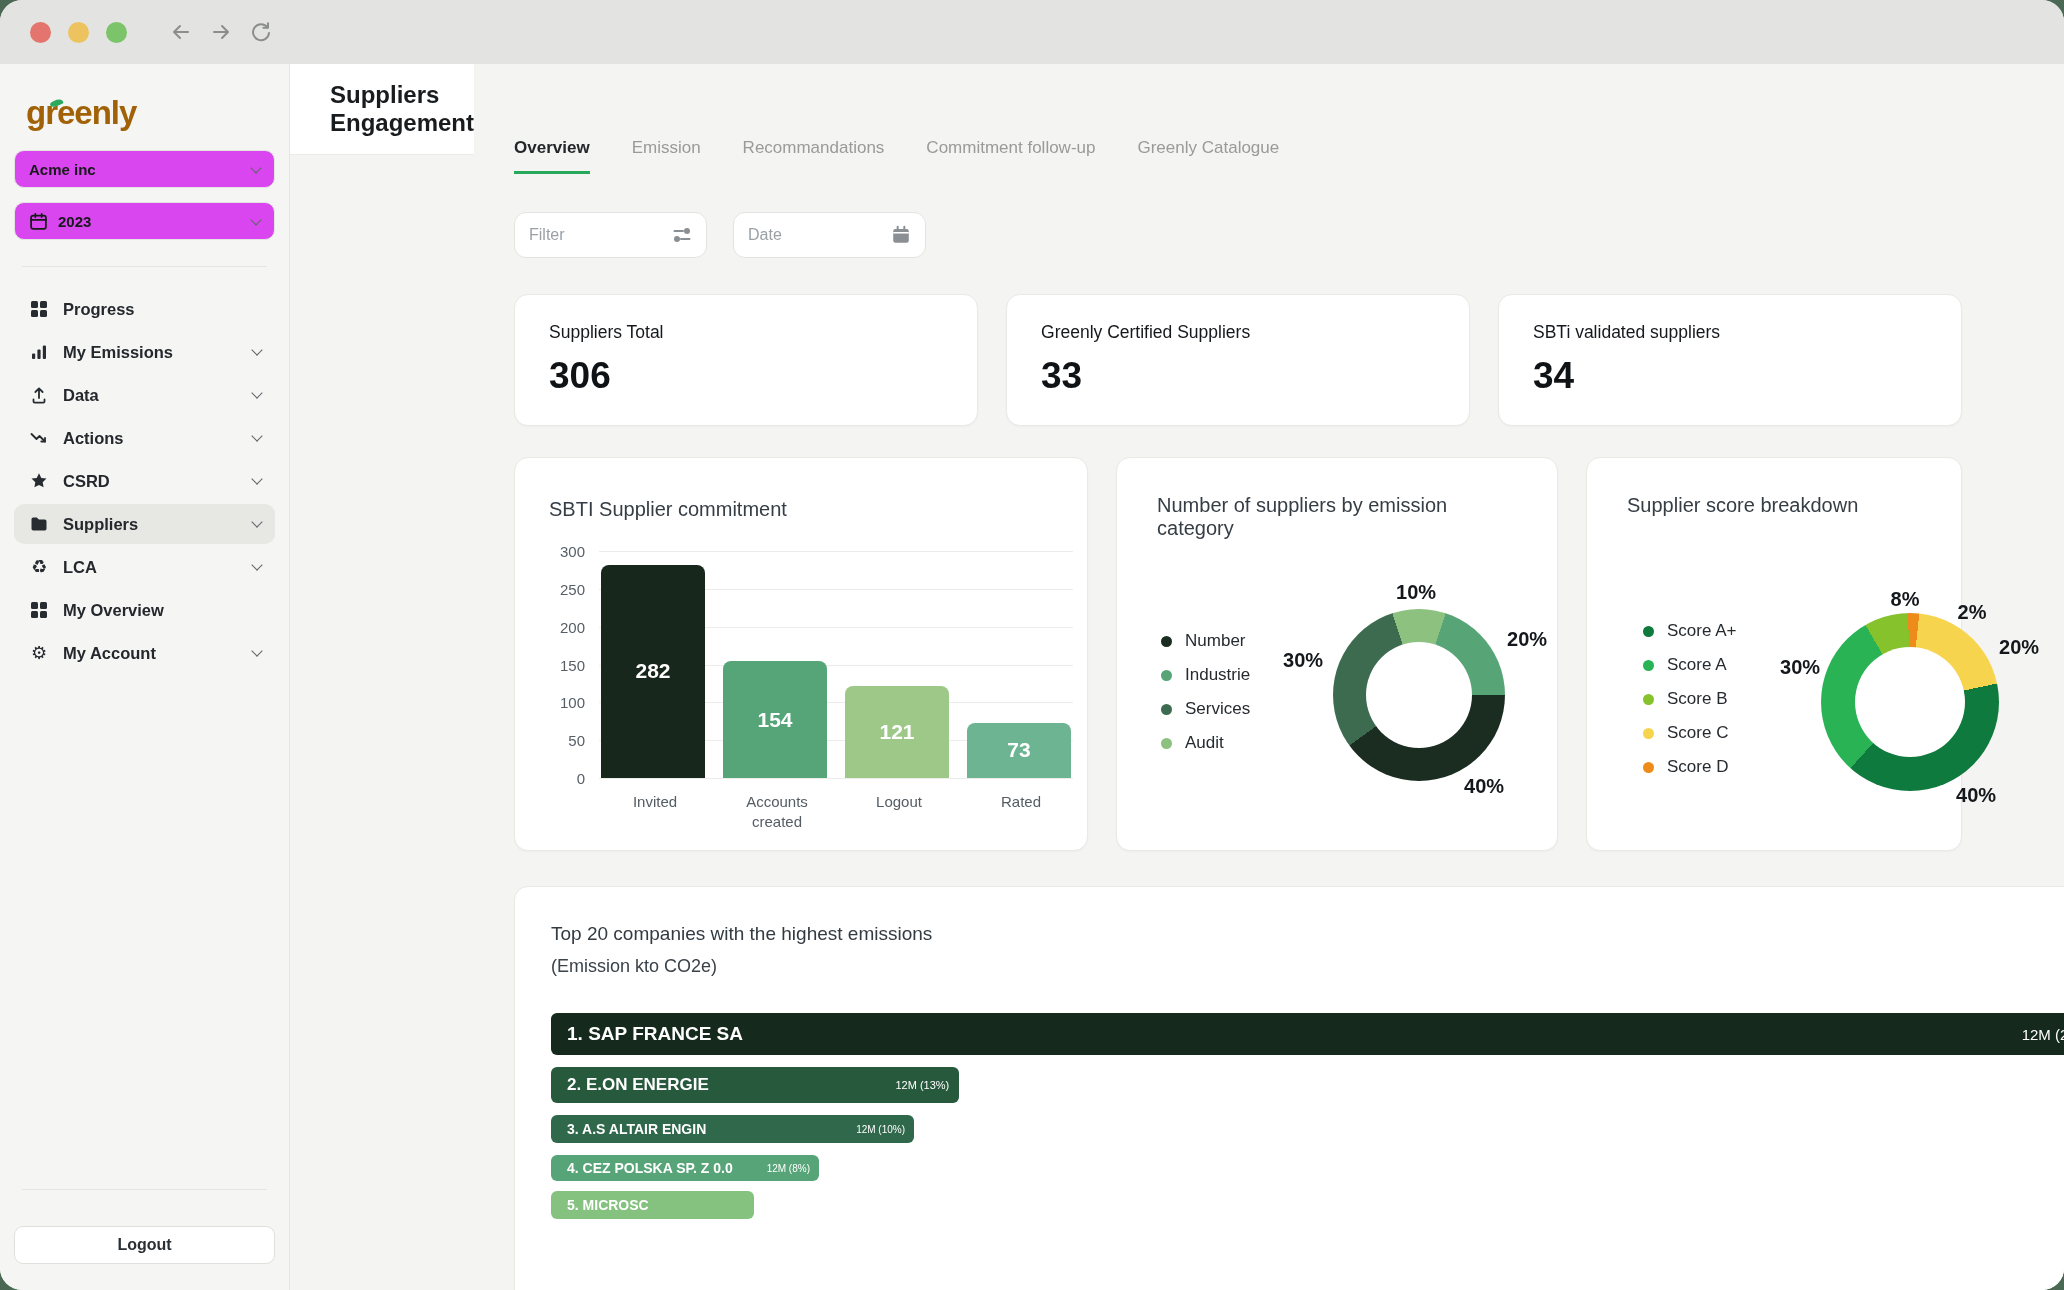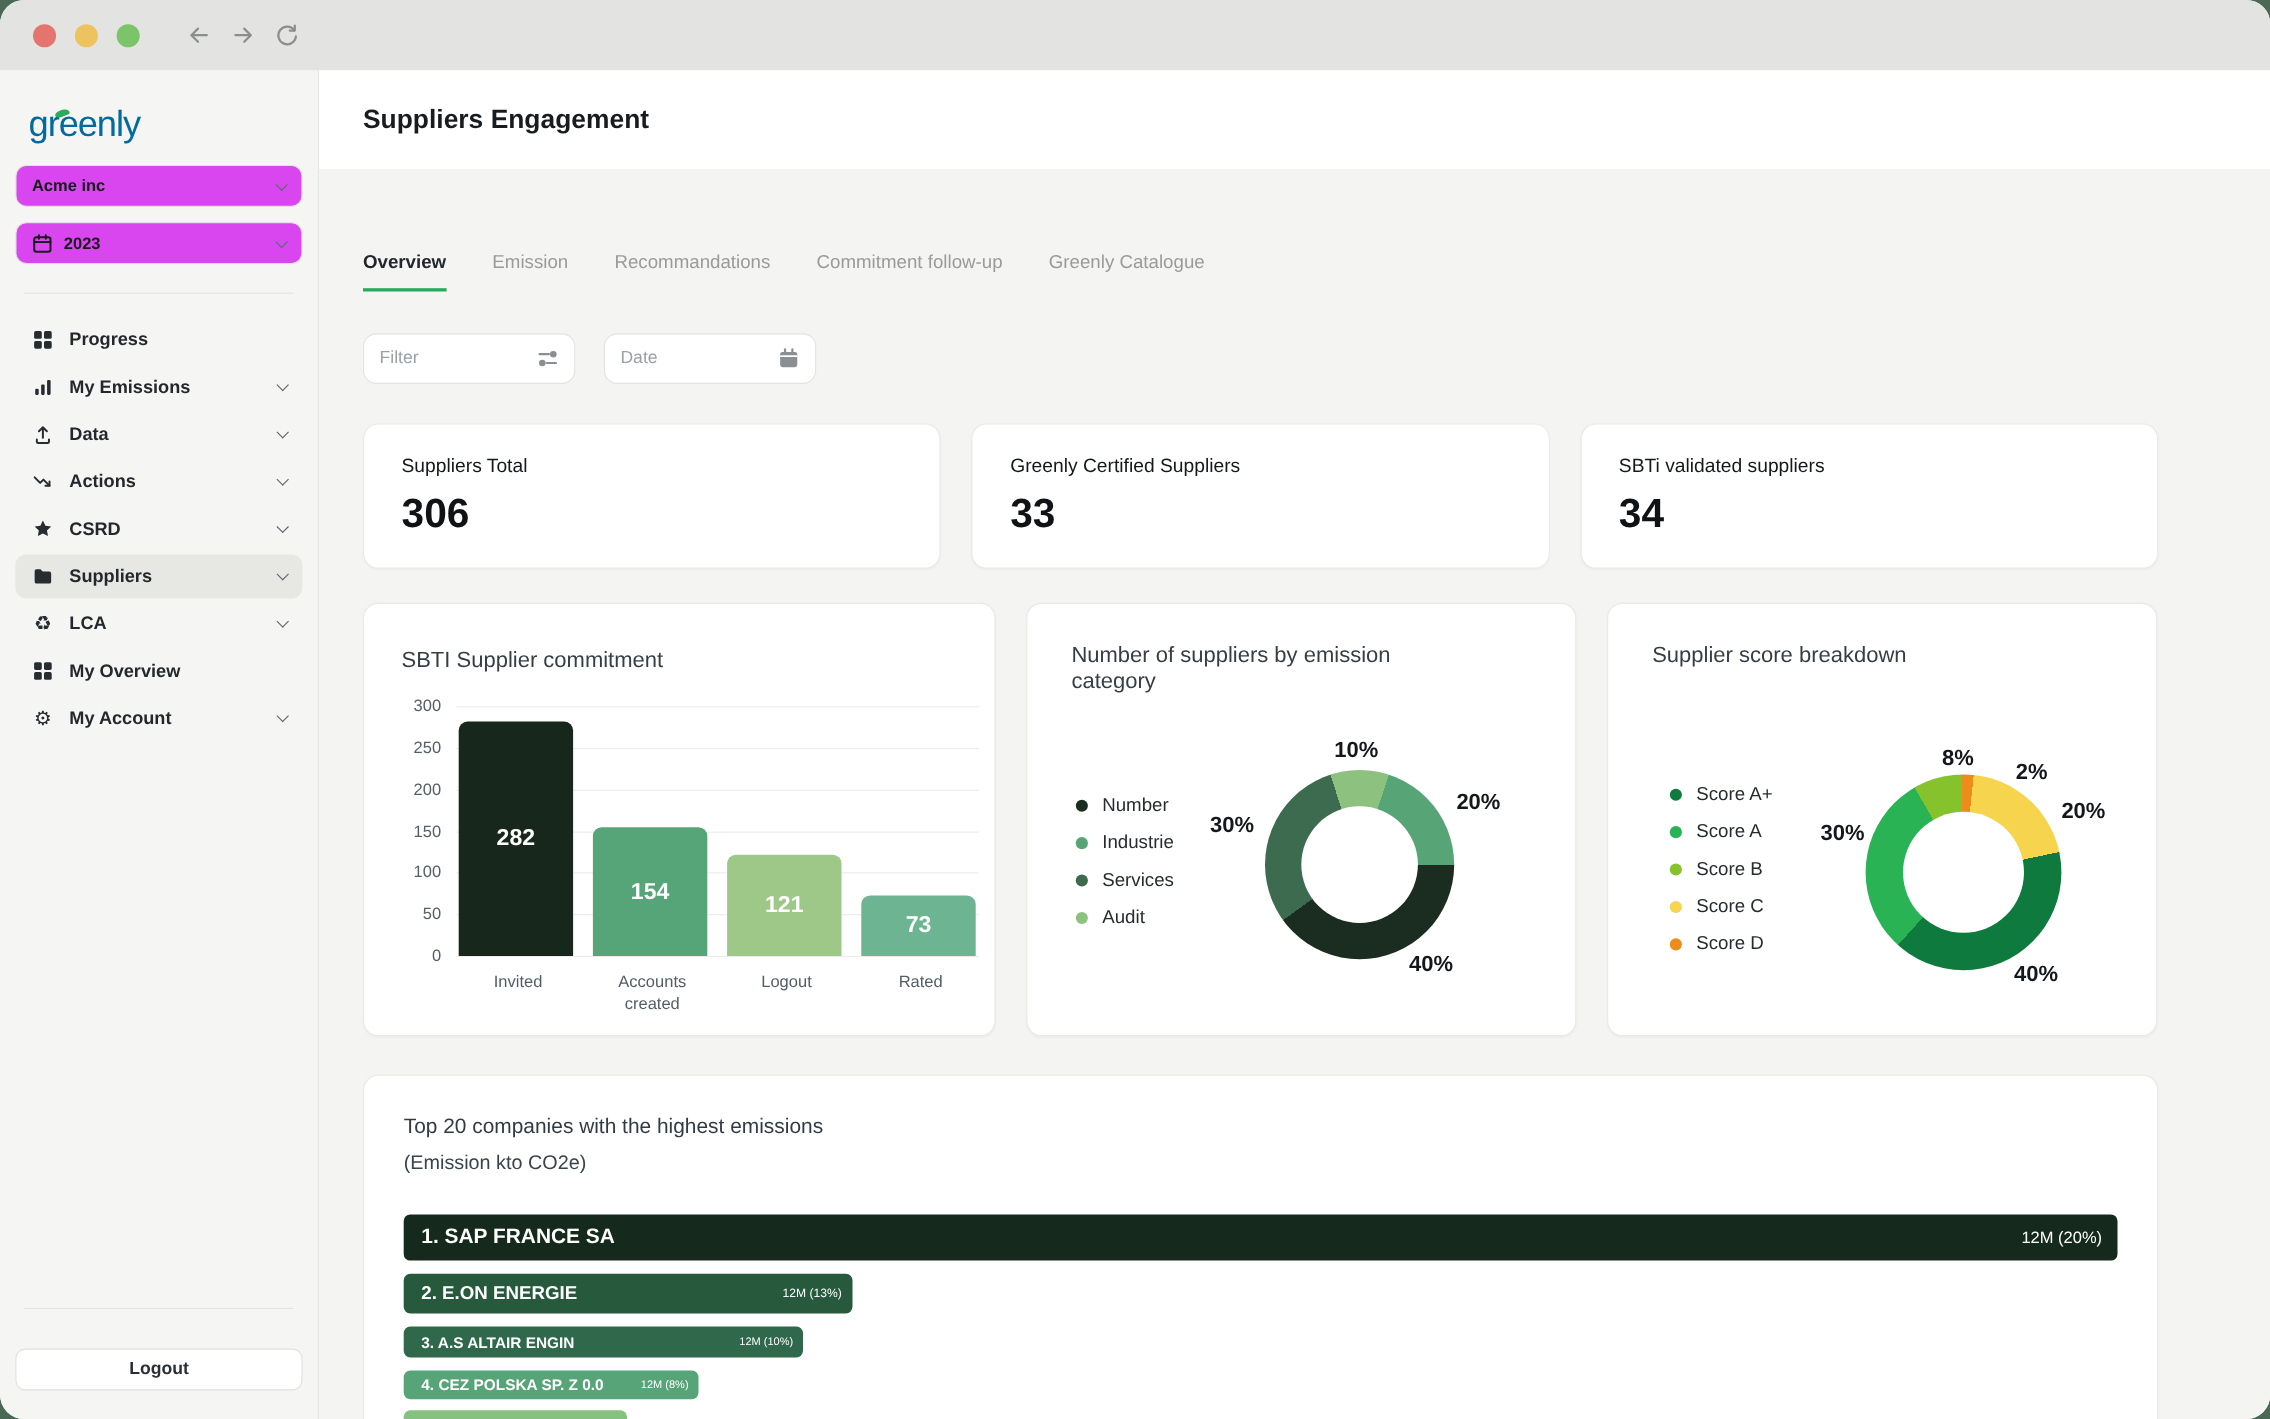--- a/index.html
+++ b/index.html
@@ -9,38 +9,38 @@
 
   
   .chrome { height:64px; flex:0 0 64px; background:#e3e4e1; display:flex; align-items:center; padding-left:30px; }
   .dot { width:21px; height:21px; border-radius:50%; margin-right:17px; }
   .navbtns { display:flex; align-items:center; margin-left:24px; gap:14px; }
   .navbtn { width:26px; height:26px; display:flex; align-items:center; justify-content:center; }
 
   
   .shell { flex:1; display:flex; min-height:0; }
   .sidebar { flex:0 0 290px; background:#f5f5f3; border-right:1px solid #e6e6e3; position:relative; padding:0 14px; }
-  .logo { margin:30px 0 18px 12px; font-size:33px; font-weight:400; letter-spacing:-1px; color:#0369a1; position:relative; display:inline-block; }
+  .logo { margin:30px 0 18px 12px; font-size:33px; font-weight:700; letter-spacing:-1px; color:#a16207; position:relative; display:inline-block; }
   .logo-leaf { position:absolute; left:24px; top:6px; width:13px; height:6px; background:#2ba95c; border-radius:60% 100% 20% 80%; transform:rotate(-24deg); }
   .select { background:#d946ef; border:1px solid #e3e3e0; border-radius:10px; height:38px; display:flex; align-items:center; padding:0 14px; margin-bottom:14px; cursor:pointer; }
   .select .lbl { font-size:15px; font-weight:700; color:#17191b; }
   .select .cal { margin-right:10px; display:flex; }
   .chev { width:8px; height:8px; border-right:1.8px solid #5f656b; border-bottom:1.8px solid #5f656b; transform:rotate(45deg); margin-left:auto; margin-top:-3px; }
   .sdiv { height:1px; background:#e4e4e1; margin:26px 8px 22px; }
   .menu-item { height:40px; display:flex; align-items:center; border-radius:10px; padding:0 14px; margin-bottom:3px; cursor:pointer; }
   .menu-item.active { background:#e7e7e4; }
   .menu-item .mi { width:22px; display:flex; justify-content:center; margin-right:13px; font-size:18px; color:#272c31; line-height:1; }
   .menu-item .ml { font-size:16.5px; font-weight:600; color:#24282d; }
   .menu-item .chev { margin-top:-4px; }
   .side-bottom { position:absolute; left:14px; right:14px; bottom:26px; }
   .side-bottom .sdiv { margin:0 8px 36px; }
   .logout { width:100%; height:38px; background:#fff; border:1px solid #e0e0dd; border-radius:9px; font-size:16px; font-weight:600; color:#2a2f34; display:flex; align-items:center; justify-content:center; cursor:pointer; }
 
   
-  .main { flex:1; display:flex; flex-direction:column; min-width:0; background:#f4f4f2; }
+  .main { flex:1; display:flex; flex-direction:row; min-width:0; background:#f4f4f2; }
   .mheader { height:91px; flex:0 0 91px; background:#fff; border-bottom:1px solid #ebebe8; display:flex; align-items:center; padding-left:40px; }
   .mtitle { font-size:24px; font-weight:700; color:#191c1f; }
   .content { flex:1; padding:0 102px 0 40px; overflow:hidden; }
 
   .tabs { display:flex; gap:42px; margin-top:74px; }
   .tab { font-size:17px; color:#9a9b98; padding-bottom:13px; border-bottom:3px solid transparent; cursor:pointer; }
   .tab.active { color:#23272b; font-weight:700; border-bottom-color:#27a95b; }
 
   .filters { display:flex; gap:26px; margin-top:38px; }
   .finput { width:193px; height:46px; background:#fff; border:1px solid #e3e3e0; border-radius:12px; display:flex; align-items:center; padding:0 14px; }

